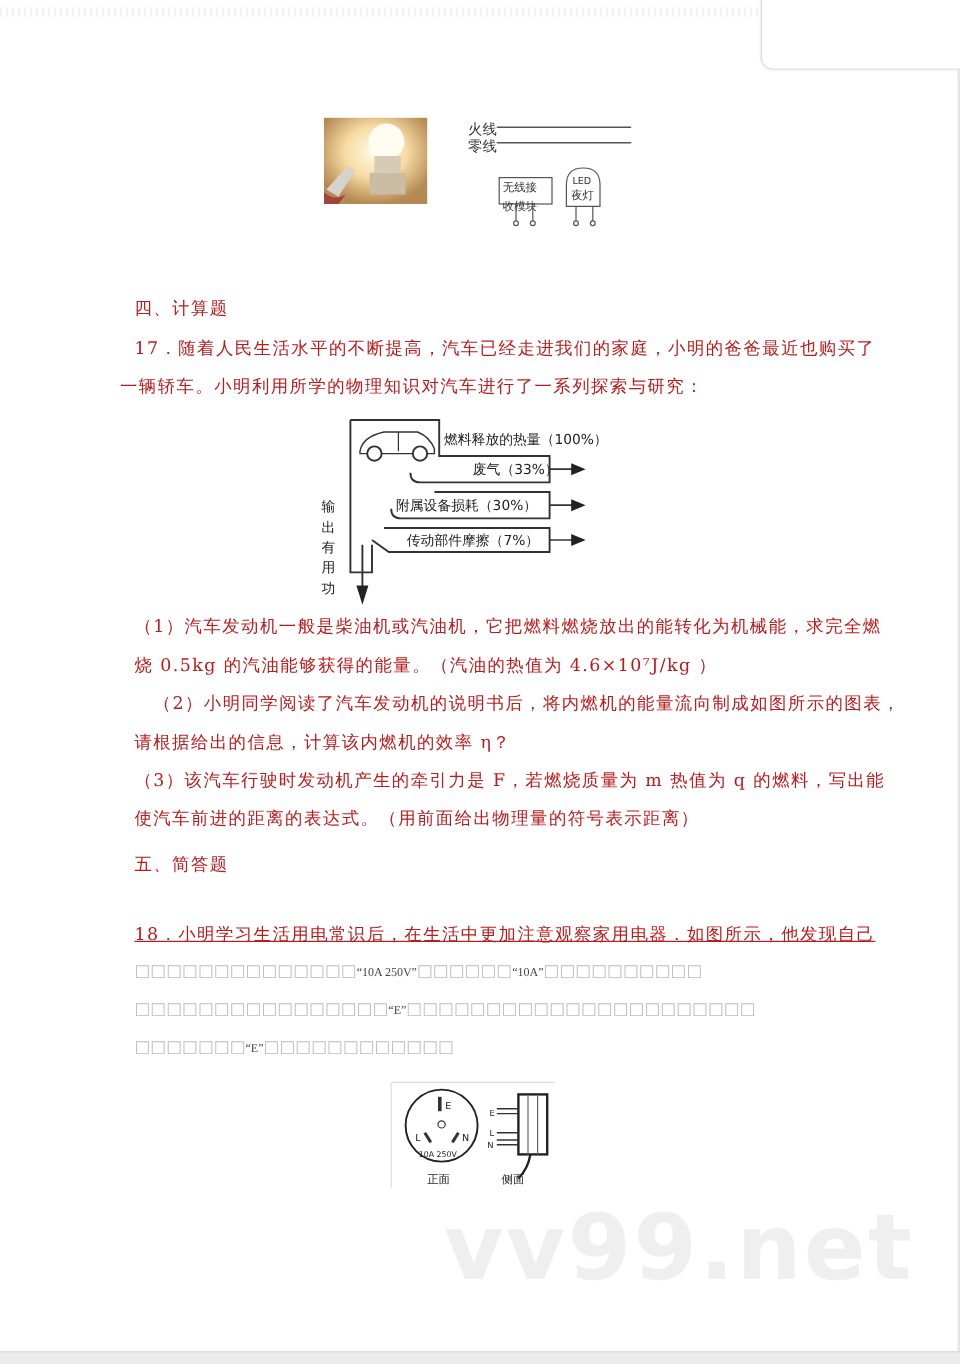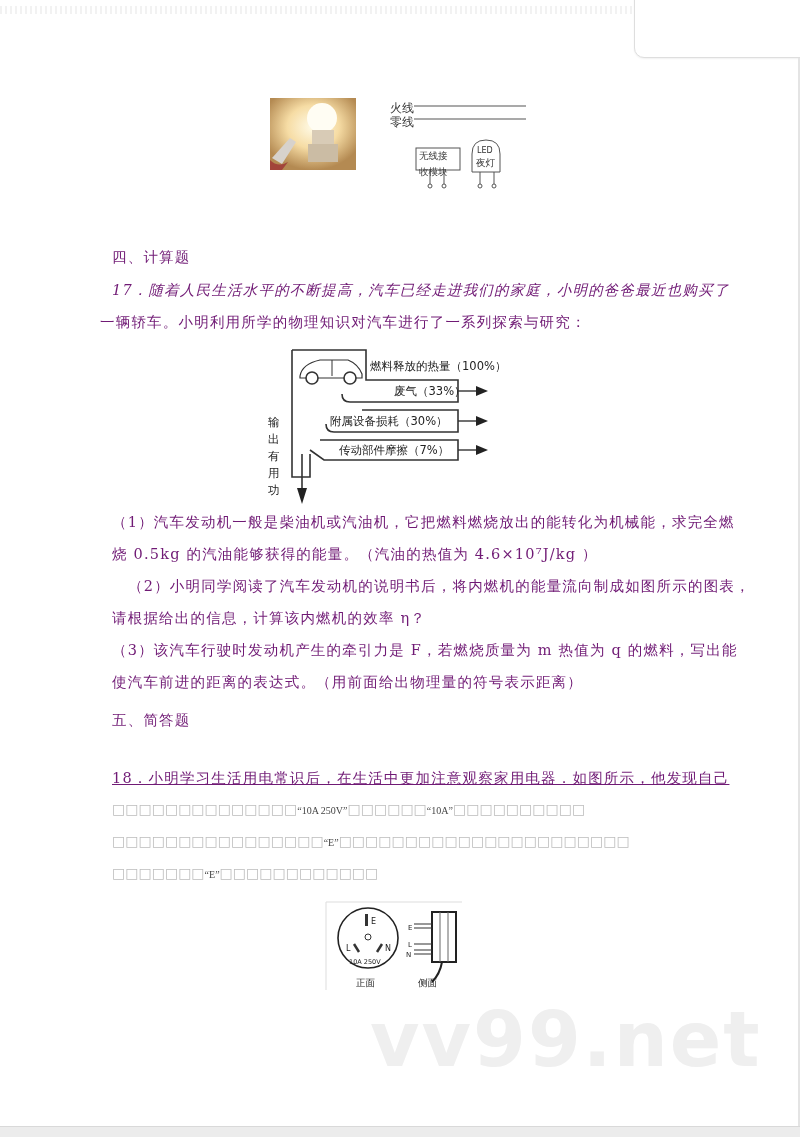--- a/index.html
+++ b/index.html
@@ -16,21 +16,21 @@
   .corner-card {
     position: absolute; left: 634px; top: -10px; width: 180px; height: 66px;
     border: 1px solid #dedede; border-radius: 10px; background: #fff;
     box-shadow: 0 1px 2px rgba(0,0,0,0.06);
   }
   .right-rule { position: absolute; right: 0; top: 58px; width: 2px; height: 1070px; background: #e4e4e4; }
   .bottom-bar {
     position: absolute; left: 0; bottom: 0; width: 800px; height: 10px;
     background: #ececec; border-top: 1px solid #d9d9d9;
   }
-  .text { position: absolute; font-size: 14.5px; letter-spacing: 1.2px; white-space: nowrap; color: #701a75; }
+  .text { position: absolute; font-size: 14.5px; letter-spacing: 1.2px; white-space: nowrap; color: #b91c1c; }
   .fig { position: absolute; }
   .watermark {
     position: absolute; left: 370px; top: 995px;
     font-family: "DejaVu Sans", "Liberation Sans", sans-serif; font-weight: bold;
     font-size: 76px; color: #efefef; letter-spacing: 2px;
   }
   .garbled { color: #bdbdbd; letter-spacing: 0; font-size: 14px; }
   .garbled b { color: #444; font-weight: normal; font-family: "Liberation Serif", serif; font-size: 10px; }
   svg text { font-family: "DejaVu Sans", sans-serif; }
 </style>
@@ -71,21 +71,21 @@
     <text x="209" y="55" font-size="8" fill="#333">LED</text>
     <text x="208" y="68" font-size="9.5" fill="#333">夜灯</text>
     <line x1="212" y1="74" x2="212" y2="86" stroke="#555"></line>
     <line x1="226" y1="74" x2="226" y2="86" stroke="#555"></line>
     <circle cx="212" cy="88" r="2" fill="none" stroke="#555"></circle>
     <circle cx="226" cy="88" r="2" fill="none" stroke="#555"></circle>
   </svg>
 </div>
 
 <div class="text" style="left:112px; top:248px;">四、计算题</div>
-<div class="text" style="left:112px; top:281px;font-style:italic;">17．随着人民生活水平的不断提高，汽车已经走进我们的家庭，小明的爸爸最近也购买了</div>
+<div class="text" style="left:112px; top:281px;">17．随着人民生活水平的不断提高，汽车已经走进我们的家庭，小明的爸爸最近也购买了</div>
 <div class="text" style="left:100px; top:313px;">一辆轿车。小明利用所学的物理知识对汽车进行了一系列探索与研究：</div>
 
 <div class="fig" style="left:262px; top:342px; width:270px; height:170px;">
   <svg width="270" height="170" viewBox="0 0 270 170">
     <g fill="none" stroke="#333" stroke-width="1.6">
       <path d="M30 8 L104 8 L104 38 L196 38 L196 60 L88 60 Q80 60 80 52"></path>
       <path d="M30 8 L30 135 L48 135 L48 112"></path>
       <path d="M100 68 L196 68 L196 90 L72 90 Q64 90 64 82"></path>
       <path d="M58 98 L196 98 L196 118 L62 118 L48 108"></path>
     </g>

